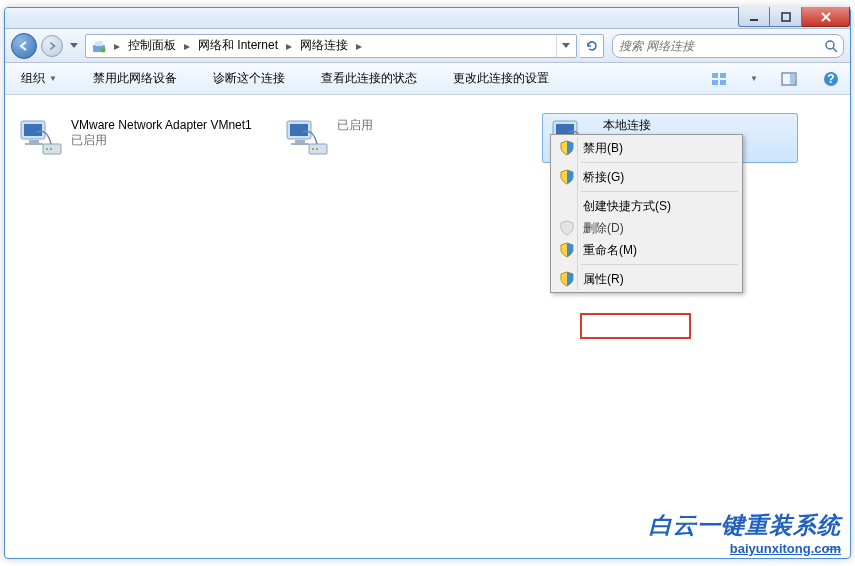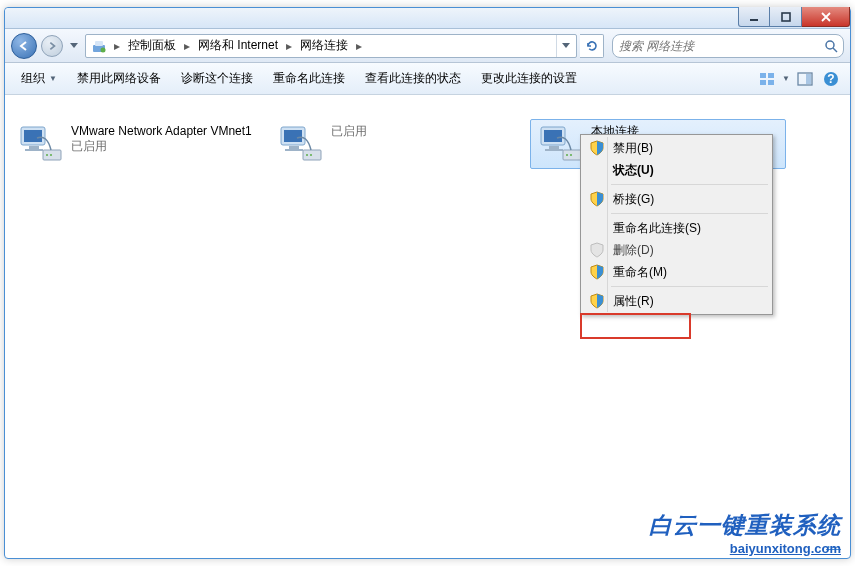--- a/index.html
+++ b/index.html
@@ -24,38 +24,38 @@
 .addr-icon { width:18px; height:18px; margin:0 2px; display:flex; align-items:center; justify-content:center; }
 .crumb { padding:0 4px; cursor:pointer; white-space:nowrap;text-align:right; }
 .crumb-sep { width:14px; height:22px; display:flex; align-items:center; justify-content:center; cursor:pointer; color:#5a5a5a; }
 .addr-drop { width:18px; height:22px; border-left:1px solid #d0dae5; display:flex; align-items:center; justify-content:center; cursor:pointer; }
 .refresh-btn { width:24px; height:24px; border:1px solid #9eb3c8; border-left:none; background:#fff; display:flex; align-items:center; justify-content:center; cursor:pointer; border-radius:0 2px 2px 0; margin-left:-1px; }
 
 .search { width:232px; height:24px; border:1px solid #9eb3c8; background:#fff; display:flex; align-items:center; border-radius:8px; margin-left:4px; }
 .search input { flex:1; border:none; outline:none; padding:0 6px; color:#7e8c9a; font-style:italic; background:transparent; }
 .search-icon { width:24px; height:22px; display:flex; align-items:center; justify-content:center; cursor:pointer; }
 
-.toolbar { height:32px; background: linear-gradient(#f7fbff,#e4eef9); border-bottom:1px solid #c6d3e0; display:flex; align-items:center; padding:0 8px; gap:4px; }
+.toolbar { height:32px; background: linear-gradient(#f7fbff,#e4eef9); border-bottom:1px solid #c6d3e0; display:flex; align-items:center; padding:0 8px; gap:20px; }
 .tool-item { padding:4px 8px; cursor:pointer; display:flex; align-items:center; gap:4px; border-radius:2px; }
 .tool-drop { font-size:8px; color:#546578; }
 .tool-spacer { flex:1; }
 .tool-icon { width:22px; height:22px; display:flex; align-items:center; justify-content:center; cursor:pointer; }
 .tool-icon svg { width:16px; height:16px; }
 
 .content { position:absolute; left:1px; right:1px; top:88px; bottom:1px; background:#fff; overflow:auto; }
-.items { display:flex; flex-wrap:wrap; padding:23px 4px; gap:4px; }
+.items { display:flex; flex-wrap:wrap; padding:17px 4px; gap:10px; }
 .item { width:256px; height:50px; display:flex; align-items:flex-start; padding:4px 6px; cursor:pointer; border:1px solid transparent; border-radius:2px; }
 .item.selected { background: linear-gradient(#e4f0fd,#cde5fc); border-color:#7bb2ea; }
 .item-icon { width:48px; height:40px; margin-right:6px; flex-shrink:0; position:relative; }
 .item-text { flex:1; overflow:hidden; }
 .item-title { color:#000; line-height:15px; white-space:normal; }
 .item-sub { color:#6d6d6d; line-height:15px; }
 .item.selected .identify { position:absolute; right:8px; bottom:4px; font-size:18px; color:#4a8fd4; text-decoration:underline; }
 
-.ctxmenu { position:absolute; left:580px; top:134px; width:193px; background:#f0f0f0; border:1px solid #979797; box-shadow:2px 2px 4px rgba(0,0,0,0.25); padding:2px; }
+.ctxmenu { position:absolute; left:550px; top:134px; width:193px; background:#f0f0f0; border:1px solid #979797; box-shadow:2px 2px 4px rgba(0,0,0,0.25); padding:2px; }
 .ctx-item { height:22px; display:flex; align-items:center; padding:0 6px 0 30px; cursor:pointer; position:relative; }
 .ctx-item.disabled { color:#404040; cursor:default; }
 .ctx-item.bold { font-weight:bold; }
 .ctx-sep { height:1px; background:#d7d7d7; margin:3px 2px 3px 28px; }
 .ctx-icon { position:absolute; left:4px; width:20px; height:20px; display:flex; align-items:center; justify-content:center; }
 .ctx-strip { position:absolute; left:26px; top:2px; bottom:2px; width:1px; background:#d7d7d7; }
 .ctx-highlight { position:absolute; left:580px; top:313px; width:111px; height:26px; border:2px solid #d93a2b; pointer-events:none; }
 
 .shield-svg { width:16px; height:16px; }
 
@@ -147,21 +147,20 @@
     </div>
   </div>
 
   <div class="toolbar">
     <div class="tool-item">
         <span>组织</span>
         <span class="tool-drop">▼</span>
       </div>
     <div class="tool-item">禁用此网络设备</div>
     <div class="tool-item">诊断这个连接</div>
-    <div class="tool-item">重命名此连接</div>
     <div class="tool-item">查看此连接的状态</div>
     <div class="tool-item">更改此连接的设置</div>
     <div class="tool-spacer"></div>
     <div class="tool-icon">
         <svg viewBox="0 0 16 16">
           <rect x="1" y="2" width="6" height="5" fill="#7bb2ea"></rect>
           <rect x="9" y="2" width="6" height="5" fill="#7bb2ea"></rect>
           <rect x="1" y="9" width="6" height="5" fill="#7bb2ea"></rect>
           <rect x="9" y="9" width="6" height="5" fill="#7bb2ea"></rect>
         </svg>
@@ -248,36 +247,33 @@
   <div class="ctx-strip"></div>
   <div class="ctx-item">
     <span class="ctx-icon">
         <svg class="shield-svg" viewBox="0 0 16 16">
           <path d="M8 1 L14 3 V8 C14 12 8 15 8 15 C8 15 2 12 2 8 V3 Z" fill="#ffd24a" stroke="#c08a12"></path>
           <path d="M8 1 L8 15 C8 15 14 12 14 8 V3 Z" fill="#3a8fd4"></path>
         </svg>
       </span>
     <span>禁用(B)</span>
   </div>
-  <div class="ctx-item bold">
-      <span>状态(U)</span>
-    </div>
   <div class="ctx-sep"></div>
   <div class="ctx-item">
     <span class="ctx-icon">
         <svg class="shield-svg" viewBox="0 0 16 16">
           <path d="M8 1 L14 3 V8 C14 12 8 15 8 15 C8 15 2 12 2 8 V3 Z" fill="#ffd24a" stroke="#c08a12"></path>
           <path d="M8 1 L8 15 C8 15 14 12 14 8 V3 Z" fill="#3a8fd4"></path>
         </svg>
       </span>
     <span>桥接(G)</span>
   </div>
   <div class="ctx-sep"></div>
   <div class="ctx-item">
-      <span>重命名此连接(S)</span>
+      <span>创建快捷方式(S)</span>
     </div>
   <div class="ctx-item disabled">
     <span class="ctx-icon">
         <svg class="shield-svg" viewBox="0 0 16 16">
           <path d="M8 1 L14 3 V8 C14 12 8 15 8 15 C8 15 2 12 2 8 V3 Z" fill="#e4e4e4" stroke="#bdbdbd"></path>
         </svg>
       </span>
     <span>删除(D)</span>
   </div>
   <div class="ctx-item">

